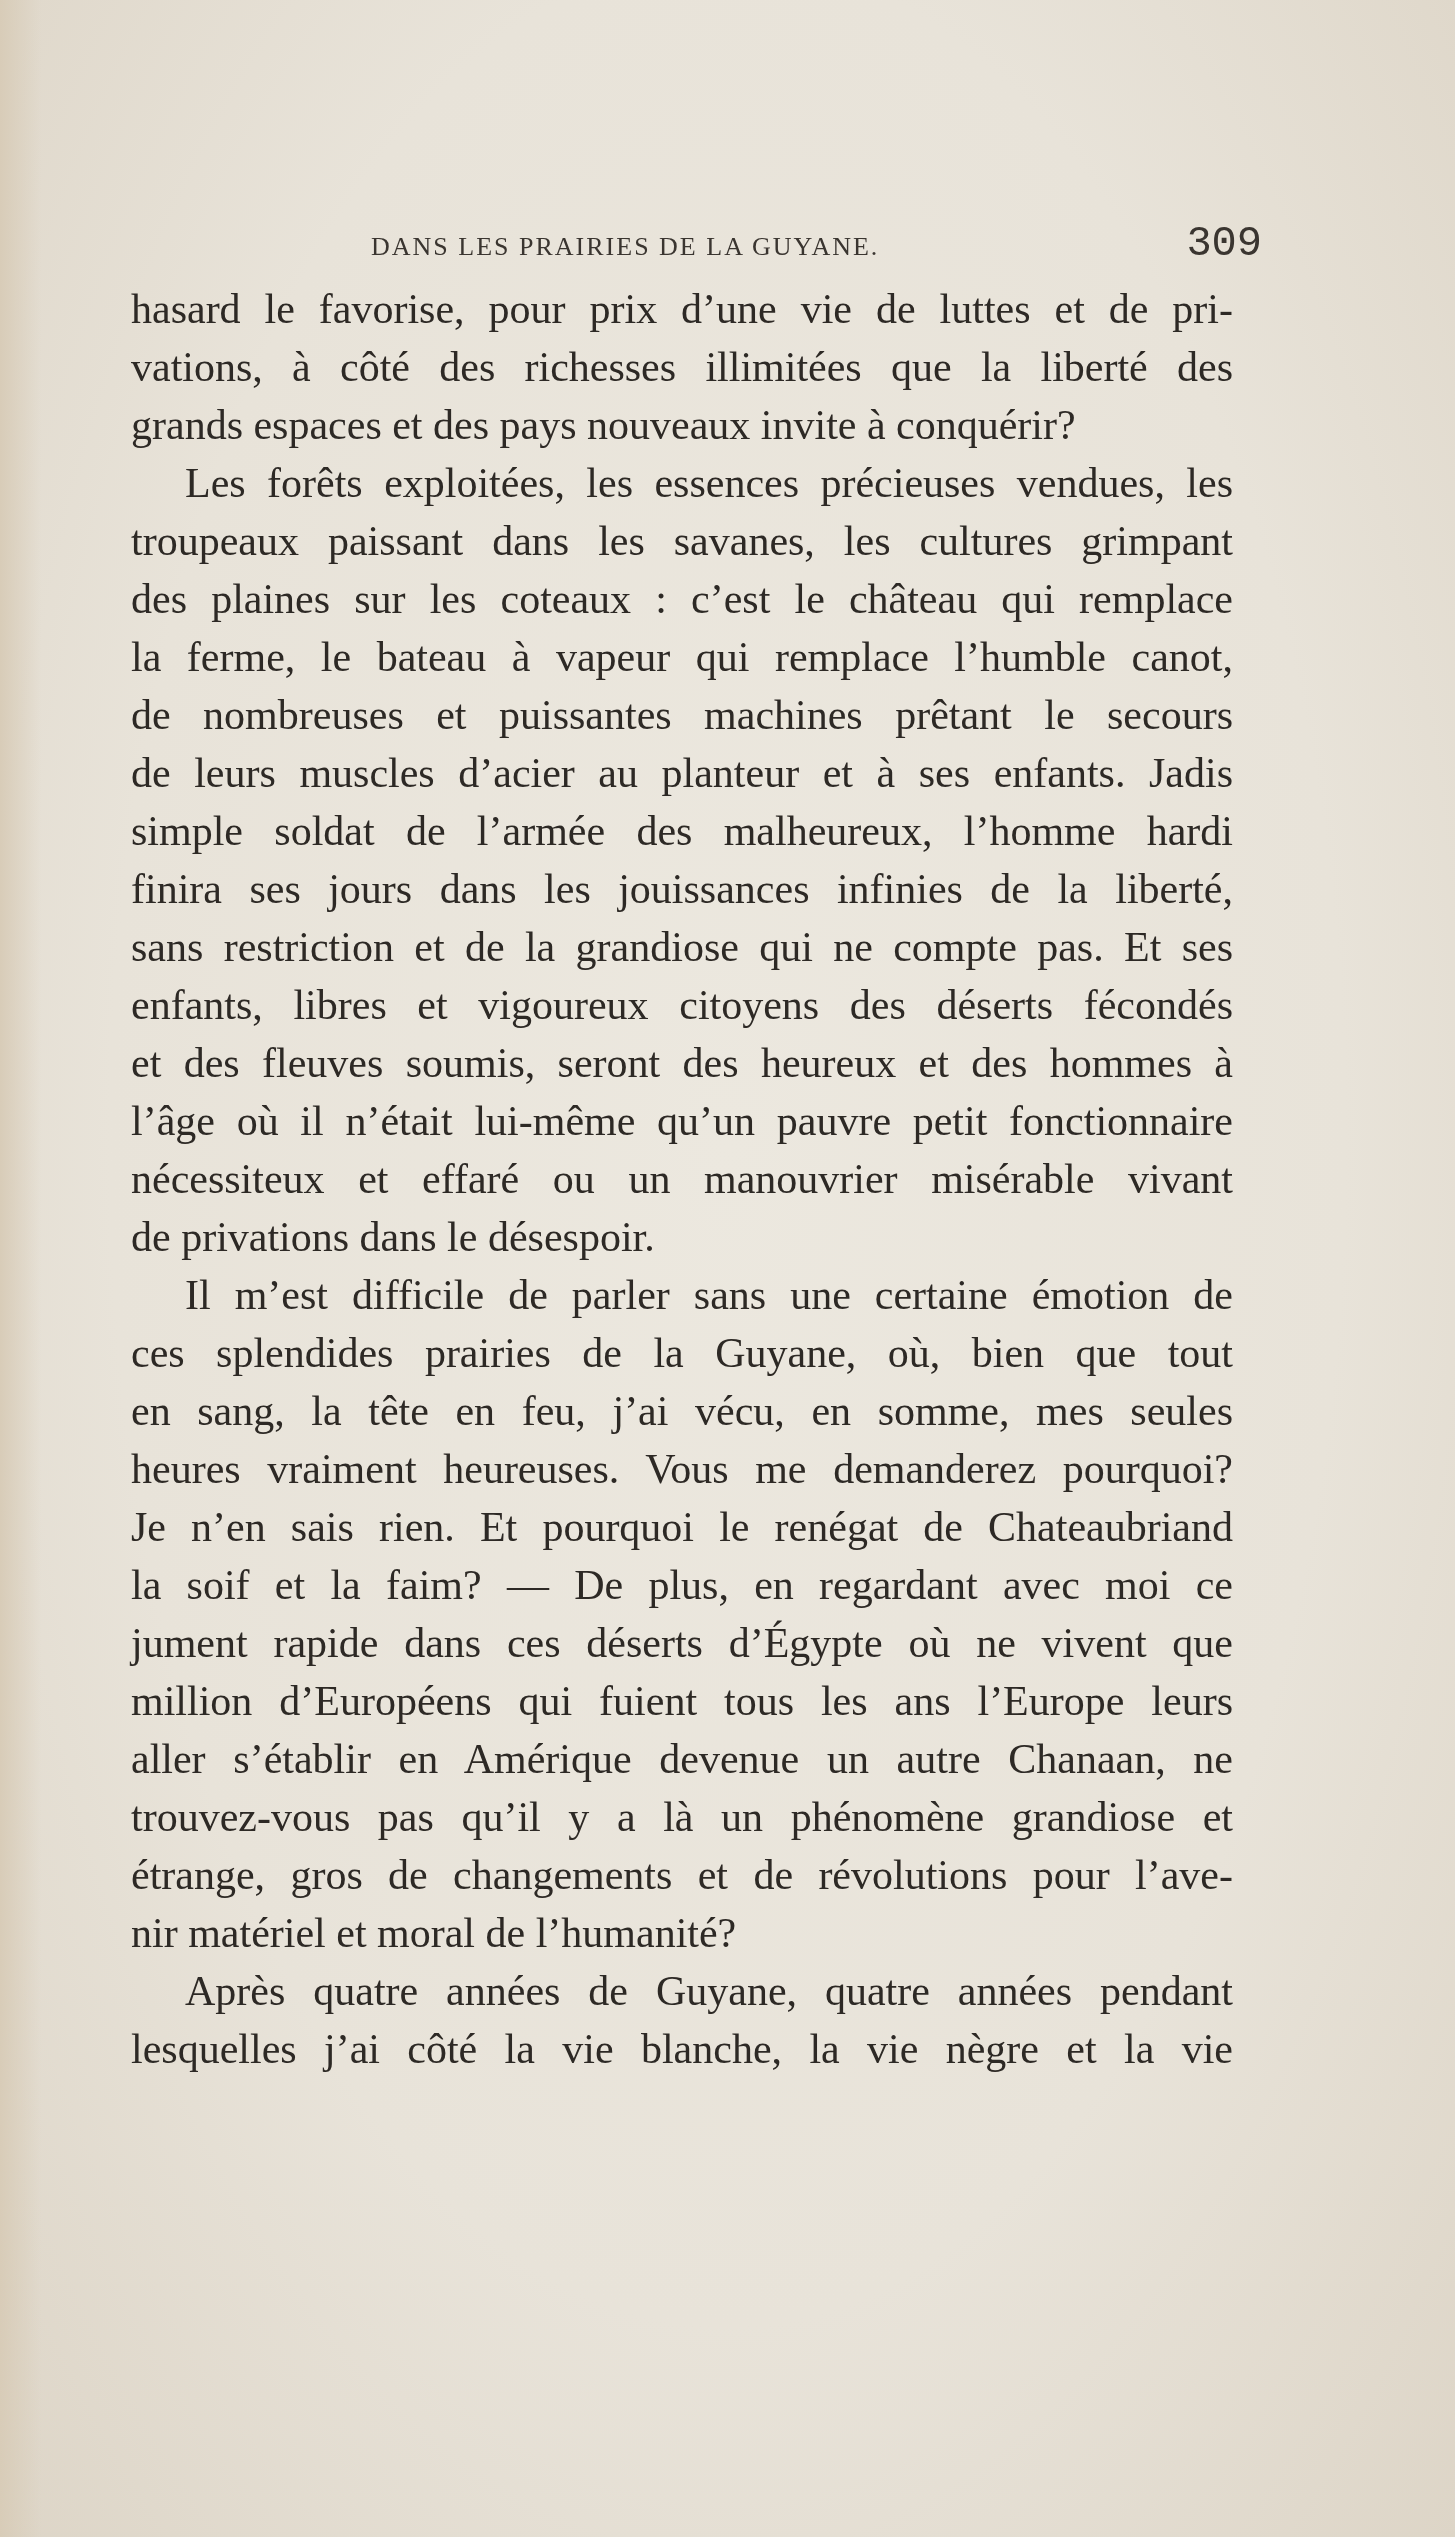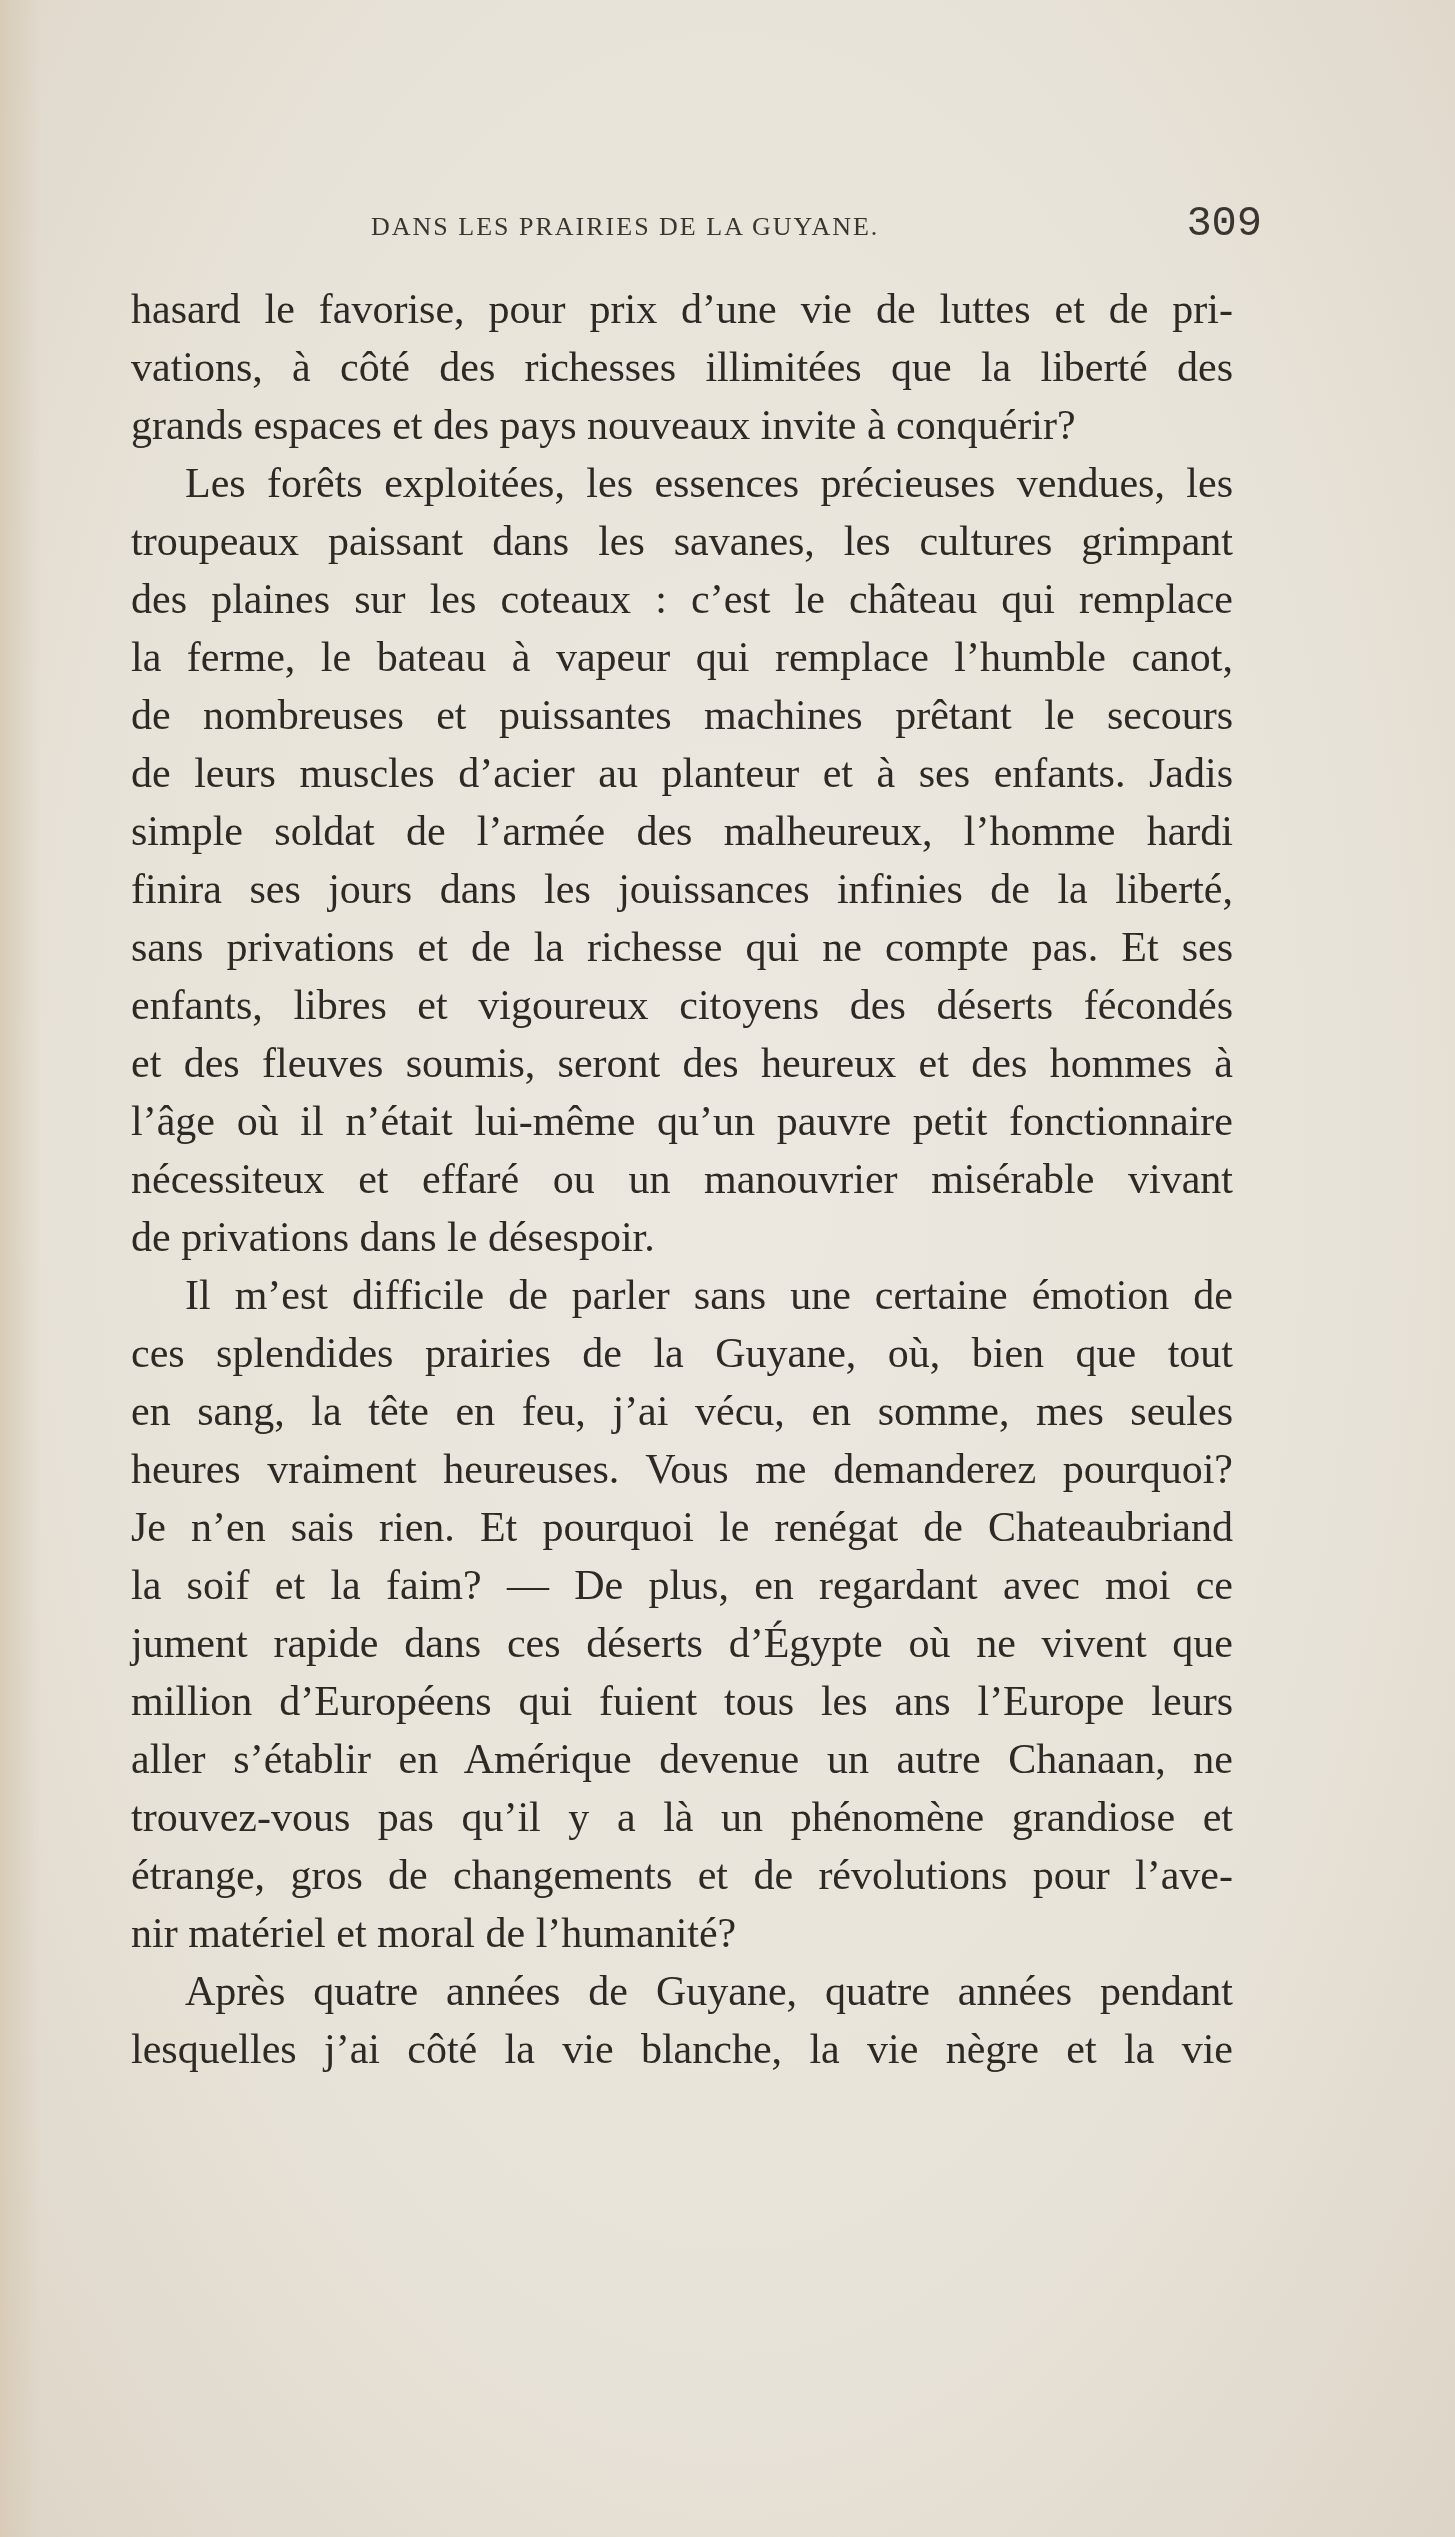--- a/index.html
+++ b/index.html
@@ -19,21 +19,21 @@
   }
   .page::before {
     content: "";
     position: absolute;
     left: 0; top: 0; bottom: 0;
     width: 41px;
     background: linear-gradient(to right, #d8ccb8, rgba(232,227,217,0));
   }
   .running-head {
     position: absolute;
-    top: 200px;
+    top: 220px;
     left: 371px;
     width: 891px;
     height: 54px;
     font-family: "Liberation Serif", "DejaVu Serif", serif;
     color: #3a3530;
     text-align: center;
   }
   .running-title {
     position: absolute;
     left: 0;
@@ -89,21 +89,21 @@
     <span class="line">vations, à côté des richesses illimitées que la liberté des</span>
     <span class="line last">grands espaces et des pays nouveaux invite à conquérir?</span>
     <span class="line indent">Les forêts exploitées, les essences précieuses vendues, les</span>
     <span class="line">troupeaux paissant dans les savanes, les cultures grimpant</span>
     <span class="line">des plaines sur les coteaux : c’est le château qui remplace</span>
     <span class="line">la ferme, le bateau à vapeur qui remplace l’humble canot,</span>
     <span class="line">de nombreuses et puissantes machines prêtant le secours</span>
     <span class="line">de leurs muscles d’acier au planteur et à ses enfants. Jadis</span>
     <span class="line">simple soldat de l’armée des malheureux, l’homme hardi</span>
     <span class="line">finira ses jours dans les jouissances infinies de la liberté,</span>
-    <span class="line">sans privations et de la richesse qui ne compte pas. Et ses</span>
+    <span class="line">sans restriction et de la grandiose qui ne compte pas. Et ses</span>
     <span class="line">enfants, libres et vigoureux citoyens des déserts fécondés</span>
     <span class="line">et des fleuves soumis, seront des heureux et des hommes à</span>
     <span class="line">l’âge où il n’était lui-même qu’un pauvre petit fonctionnaire</span>
     <span class="line">nécessiteux et effaré ou un manouvrier misérable vivant</span>
     <span class="line last">de privations dans le désespoir.</span>
     <span class="line indent">Il m’est difficile de parler sans une certaine émotion de</span>
     <span class="line">ces splendides prairies de la Guyane, où, bien que tout</span>
     <span class="line">en sang, la tête en feu, j’ai vécu, en somme, mes seules</span>
     <span class="line">heures vraiment heureuses. Vous me demanderez pourquoi?</span>
     <span class="line">Je n’en sais rien. Et pourquoi le renégat de Chateaubriand</span>

